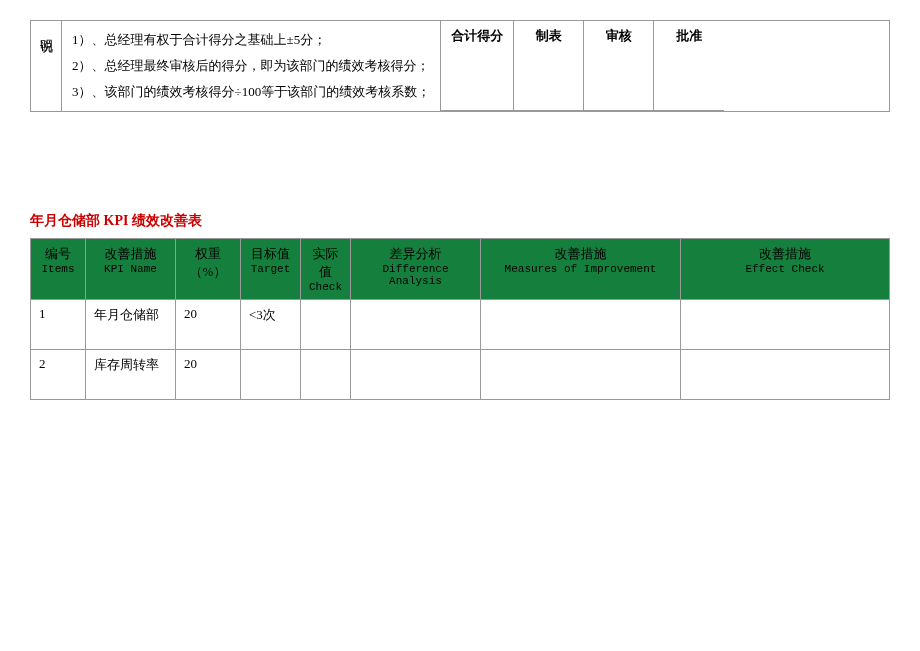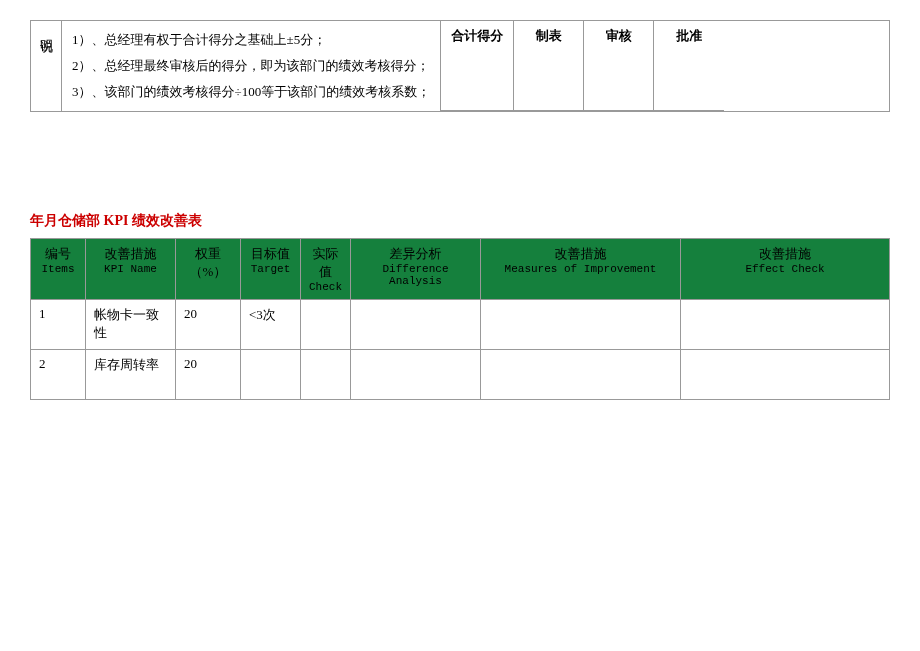--- a/index.html
+++ b/index.html
@@ -176,21 +176,21 @@
         </th>
         <th class="col-effect">
           <div class="kpi-header-cn">改善措施</div>
           <div class="kpi-header-en">Effect Check</div>
         </th>
       </tr>
     </thead>
     <tbody id="kpi-tbody">
     <tr style="height: 50px;">
           <td>1</td>
-          <td>帐物卡一致性</td>
+          <td>年月仓储部</td>
           <td>20</td>
           <td>&lt;3次</td>
           <td></td>
           <td></td>
           <td></td>
           <td></td>
         </tr>
         <tr style="height: 50px;">
           <td>2</td>
           <td>库存周转率</td>

